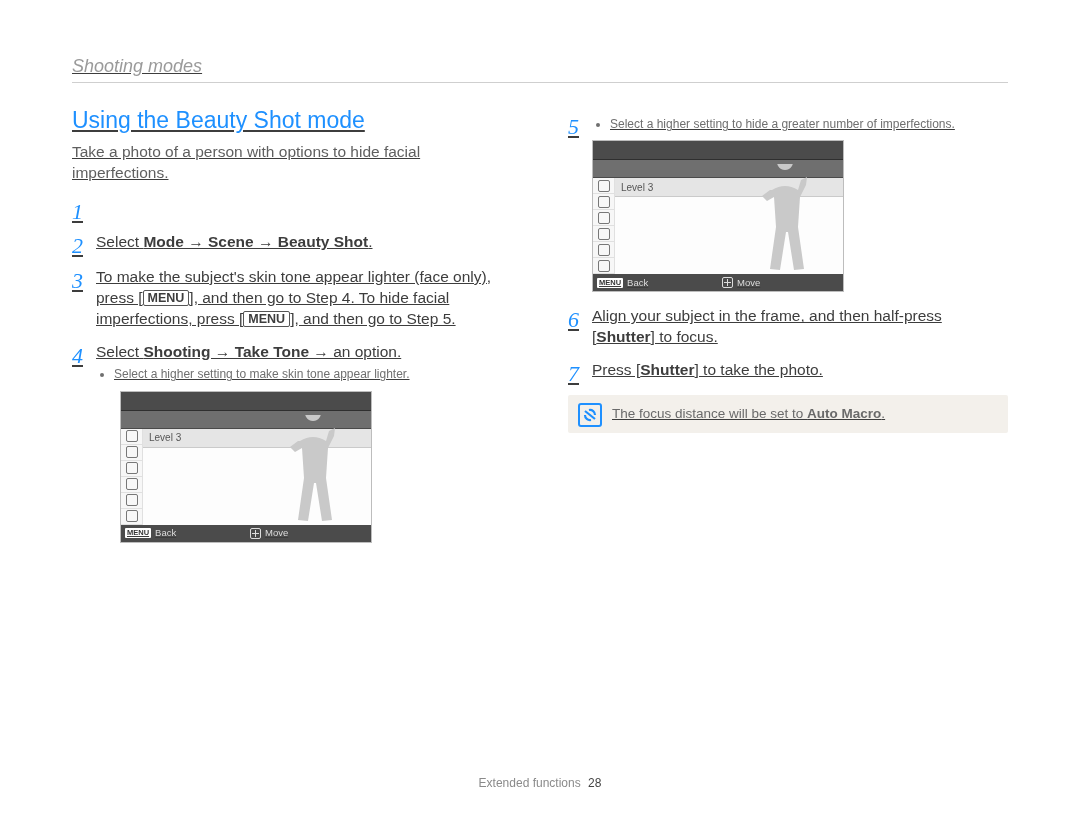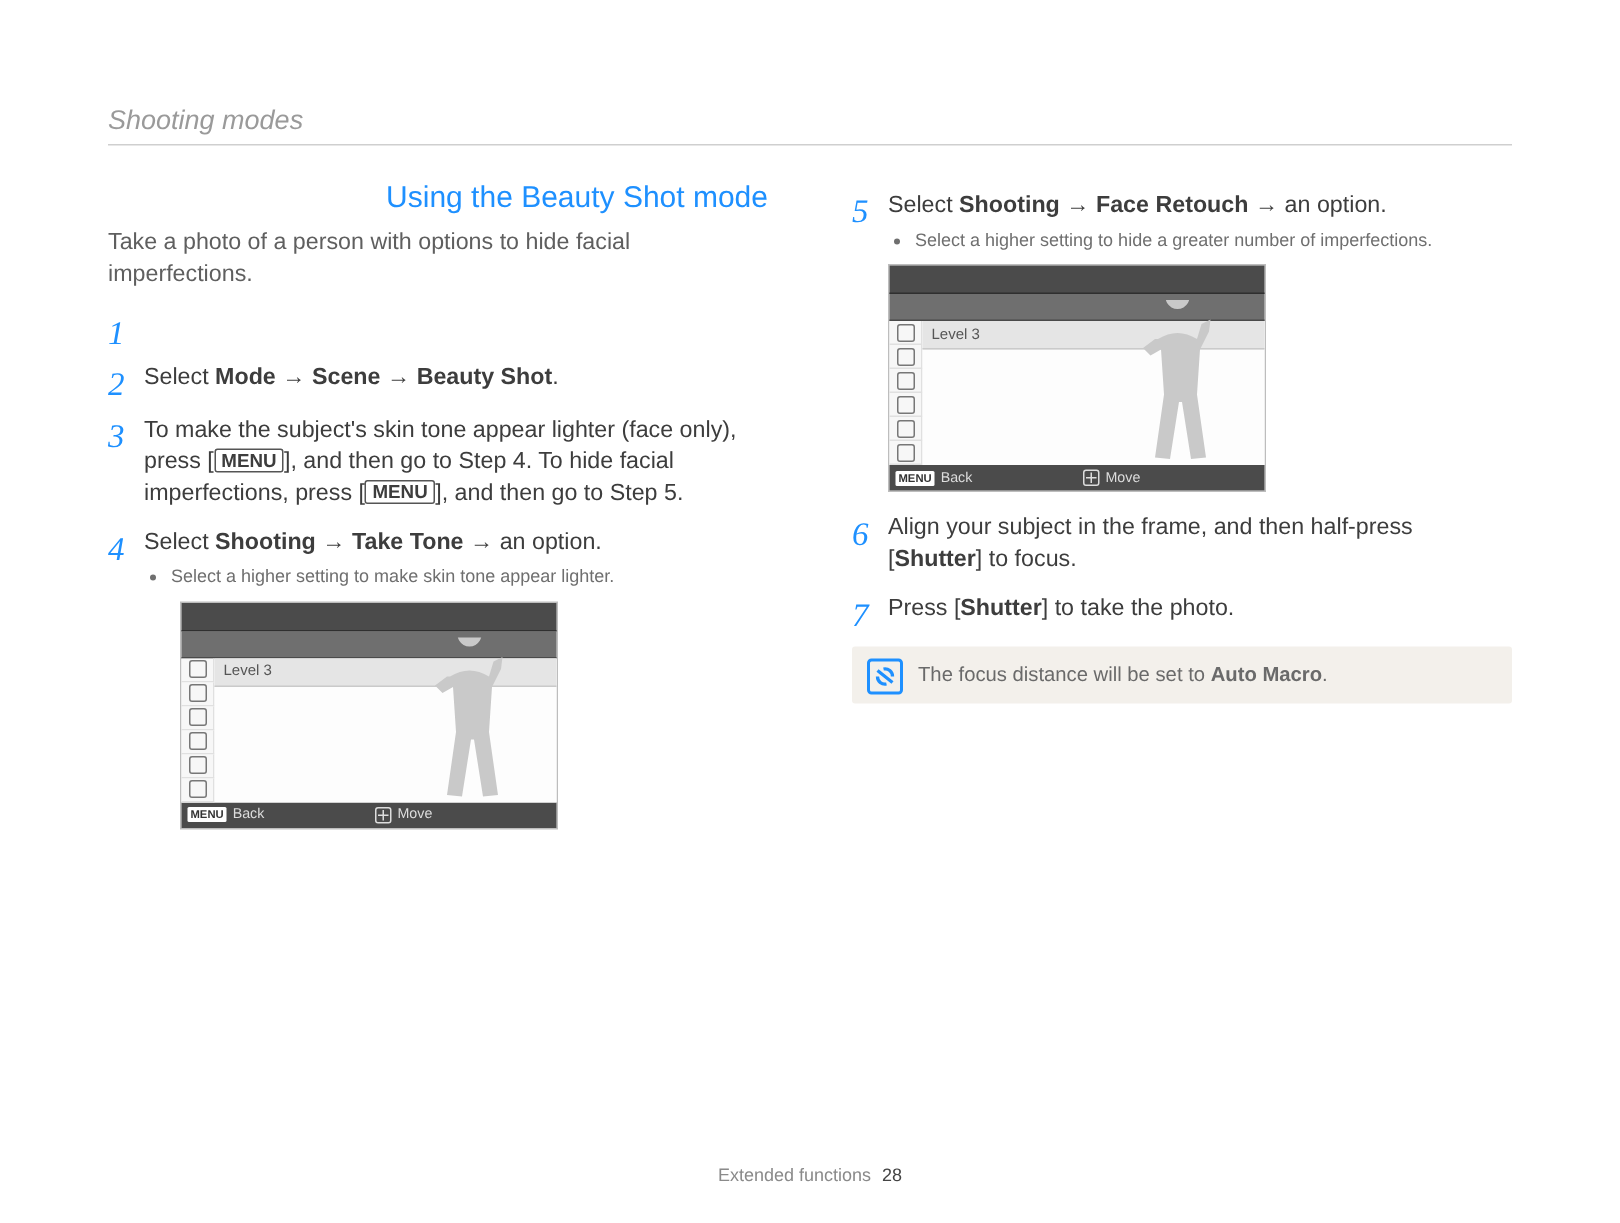--- a/index.html
+++ b/index.html
@@ -8,23 +8,24 @@
     width: 1080px;
     height: 815px;
     background: #fff;
     font-family: Arial, Helvetica, sans-serif;
     color: #3d3d3d;
     font-size: 15.5px;
     line-height: 1.35;
   }
   .page {
     box-sizing: border-box;
-    padding: 68px 72px 30px 72px;
+    padding: 54px 72px 30px 72px;
     height: 100%;
     position: relative;
+    text-decoration: underline;
   }
   .header-line {
     color: #9a9a9a;
     font-size: 18px;
     font-style: italic;
     margin-bottom: 4px;
   }
   .rule {
     border: none;
     border-top: 1px solid #cfcfcf;
@@ -35,24 +36,23 @@
   }
   .col {
     width: 50%;
     box-sizing: border-box;
   }
   .col-left { padding-right: 28px; }
   .col-right { padding-left: 28px; }
 
   .h2 {
     color: #1e90ff;
-    font-size: 20px;
+    font-size: 23px;
     font-weight: 400;
     margin: 0 0 6px 0;
-    text-align: right;
   }
   .intro {
     color: #5f5f5f;
     margin: 0 0 14px 0;
   }
 
   .step {
     display: flex;
     align-items: flex-start;
     margin: 8px 0;
@@ -297,23 +297,20 @@
         </div>
       </div>
 
     </div>
 
     <div class="col col-right">
 
       <div class="step">
         <div class="step-num">5</div>
         <div class="step-body">
-          <p>
-            <span>Select </span><span class="bold">Shooting → Face Retouch</span><span> → an option.</span>
-          </p>
           <ul class="sub">
             <li>Select a higher setting to hide a greater number of imperfections.</li>
           </ul>
 
           <div class="screenshot" style="margin-left:0;">
             <div class="shot-toprow1"></div>
             <div class="shot-toprow2"></div>
             <div class="shot-body">
               <div class="shot-side">
                 <div class="shot-side-cell">

